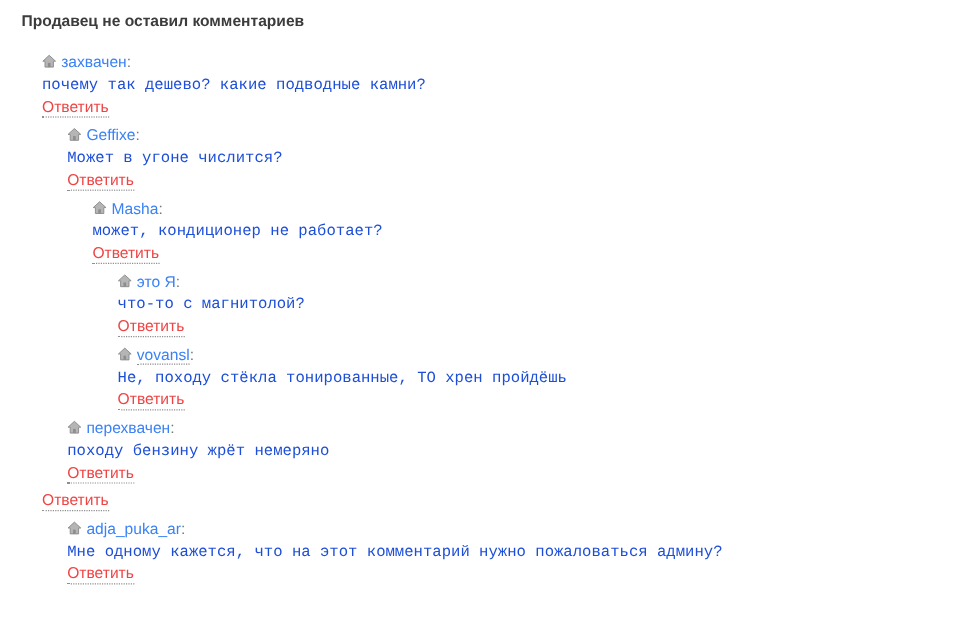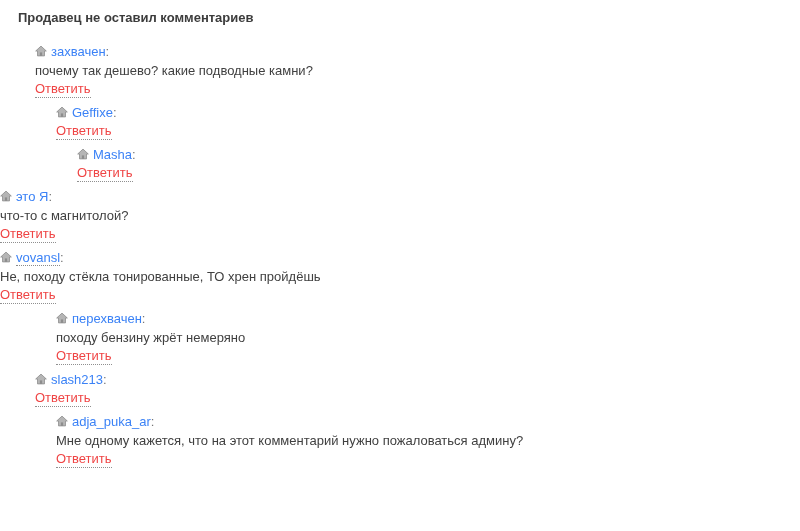--- a/index.html
+++ b/index.html
@@ -47,21 +47,22 @@
     text-decoration: none;
     cursor: default;
   }
   .uname-link {
     border-bottom: 1px dotted #8a8a8a;
     cursor: pointer;
   }
   .colon { color: #757575; }
   .c-body {
     line-height: 19px;
-    color: #404040;
+    color: #1d4ed8;
+    font-family: Liberation Mono, monospace;
   }
   .reply {
     display: inline-block;
     line-height: 17px;
     color: #ef4444;
     text-decoration: none;
     border-bottom: 1px dotted #8f8f8f;
     cursor: pointer;
   }
 </style>
@@ -86,49 +87,51 @@
 
   <div class="comment" style="margin-left: 56px;">
     <div class="c-head">
       <span class="house">
         <svg viewBox="0 0 12 12" width="12" height="12" aria-hidden="true">
           <path d="M6 1.1 L11.3 6 L9.5 6 L9.5 10.9 L2.5 10.9 L2.5 6 L0.7 6 Z" fill="#b5b5b5" stroke="#8d8d8d" stroke-width="0.8" stroke-linejoin="round"></path>
           <rect x="4.9" y="7.4" width="2.2" height="3.5" fill="#8d8d8d"></rect>
         </svg>
       </span><span class="uname">Geffixe</span><span class="colon">:</span>
     </div>
+    <div class="c-body">Может в угоне числится?</div>
     <a class="reply">Ответить</a>
   </div>
 
   <div class="comment" style="margin-left: 77px;">
     <div class="c-head">
       <span class="house">
         <svg viewBox="0 0 12 12" width="12" height="12" aria-hidden="true">
           <path d="M6 1.1 L11.3 6 L9.5 6 L9.5 10.9 L2.5 10.9 L2.5 6 L0.7 6 Z" fill="#b5b5b5" stroke="#8d8d8d" stroke-width="0.8" stroke-linejoin="round"></path>
           <rect x="4.9" y="7.4" width="2.2" height="3.5" fill="#8d8d8d"></rect>
         </svg>
       </span><span class="uname">Masha</span><span class="colon">:</span>
     </div>
+    <div class="c-body">может, кондиционер не работает?</div>
     <a class="reply">Ответить</a>
   </div>
 
-  <div class="comment" style="">
+  <div class="comment" style="margin-left: 98px;">
     <div class="c-head">
       <span class="house">
         <svg viewBox="0 0 12 12" width="12" height="12" aria-hidden="true">
           <path d="M6 1.1 L11.3 6 L9.5 6 L9.5 10.9 L2.5 10.9 L2.5 6 L0.7 6 Z" fill="#b5b5b5" stroke="#8d8d8d" stroke-width="0.8" stroke-linejoin="round"></path>
           <rect x="4.9" y="7.4" width="2.2" height="3.5" fill="#8d8d8d"></rect>
         </svg>
       </span><span class="uname">это Я</span><span class="colon">:</span>
     </div>
     <div class="c-body">что-то с магнитолой?</div>
     <a class="reply">Ответить</a>
   </div>
 
-  <div class="comment" style="">
+  <div class="comment" style="margin-left: 98px;">
     <div class="c-head">
       <span class="house">
         <svg viewBox="0 0 12 12" width="12" height="12" aria-hidden="true">
           <path d="M6 1.1 L11.3 6 L9.5 6 L9.5 10.9 L2.5 10.9 L2.5 6 L0.7 6 Z" fill="#b5b5b5" stroke="#8d8d8d" stroke-width="0.8" stroke-linejoin="round"></path>
           <rect x="4.9" y="7.4" width="2.2" height="3.5" fill="#8d8d8d"></rect>
         </svg>
       </span><span class="uname uname-link">vovansl</span><span class="colon">:</span>
     </div>
     <div class="c-body">Не, походу стёкла тонированные, ТО хрен пройдёшь</div>
     <a class="reply">Ответить</a>
@@ -141,28 +144,20 @@
           <path d="M6 1.1 L11.3 6 L9.5 6 L9.5 10.9 L2.5 10.9 L2.5 6 L0.7 6 Z" fill="#b5b5b5" stroke="#8d8d8d" stroke-width="0.8" stroke-linejoin="round"></path>
           <rect x="4.9" y="7.4" width="2.2" height="3.5" fill="#8d8d8d"></rect>
         </svg>
       </span><span class="uname">перехвачен</span><span class="colon">:</span>
     </div>
     <div class="c-body">походу бензину жрёт немеряно</div>
     <a class="reply">Ответить</a>
   </div>
 
   <div class="comment" style="margin-left: 35px;">
-    <div class="c-head">
-      <span class="house">
-        <svg viewBox="0 0 12 12" width="12" height="12" aria-hidden="true">
-          <path d="M6 1.1 L11.3 6 L9.5 6 L9.5 10.9 L2.5 10.9 L2.5 6 L0.7 6 Z" fill="#b5b5b5" stroke="#8d8d8d" stroke-width="0.8" stroke-linejoin="round"></path>
-          <rect x="4.9" y="7.4" width="2.2" height="3.5" fill="#8d8d8d"></rect>
-        </svg>
-      </span><span class="uname">slash213</span><span class="colon">:</span>
-    </div>
     <a class="reply">Ответить</a>
   </div>
 
   <div class="comment" style="margin-left: 56px;">
     <div class="c-head">
       <span class="house">
         <svg viewBox="0 0 12 12" width="12" height="12" aria-hidden="true">
           <path d="M6 1.1 L11.3 6 L9.5 6 L9.5 10.9 L2.5 10.9 L2.5 6 L0.7 6 Z" fill="#b5b5b5" stroke="#8d8d8d" stroke-width="0.8" stroke-linejoin="round"></path>
           <rect x="4.9" y="7.4" width="2.2" height="3.5" fill="#8d8d8d"></rect>
         </svg>

